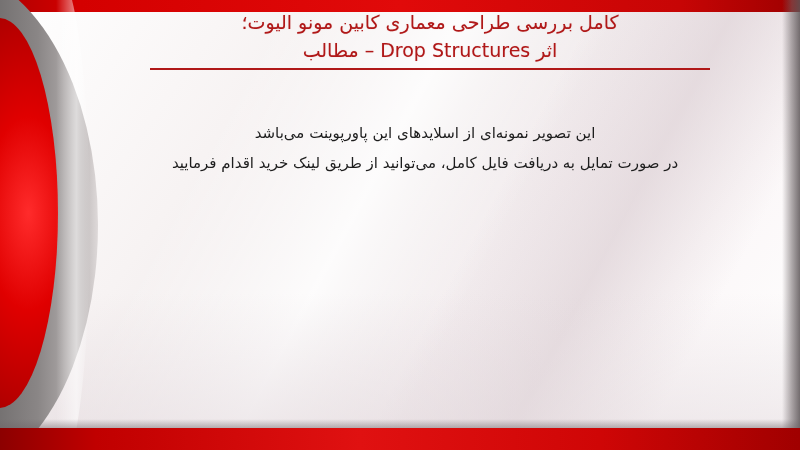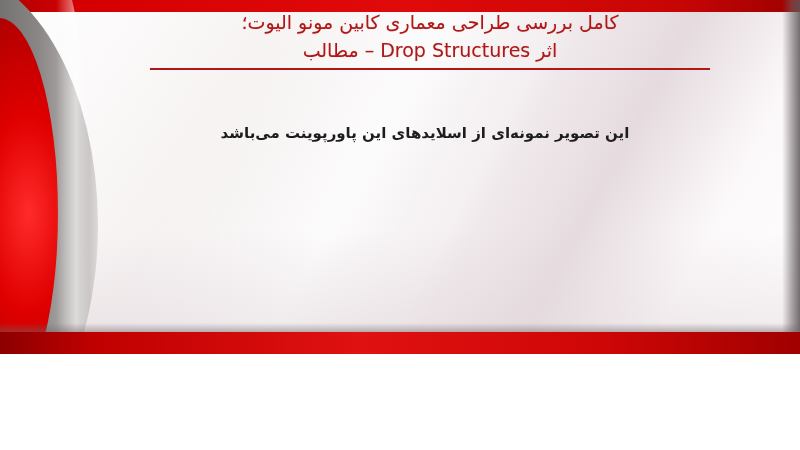--- a/index.html
+++ b/index.html
@@ -10,21 +10,21 @@
     width: 800px;
     height: 450px;
     overflow: hidden;
     font-family: "DejaVu Sans", sans-serif;
     background: #ffffff;
   }
 
   #slide {
     position: relative;
     width: 800px;
-    height: 354px;
+    height: 450px;
     overflow: hidden;
     background: linear-gradient(125deg, #ffffff 0%, #f7f3f3 28%, #efe9ea 48%, #f4eef0 62%, #fbf7f8 78%, #ffffff 100%);
   }
 
   
   .sheen {
     position: absolute;
     pointer-events: none;
   }
   .sheen-a {
@@ -144,21 +144,21 @@
     left: 100px;
     top: 118px;
     width: 650px;
     text-align: center;
     direction: rtl;
   }
   .body-line {
     color: #1d1d1d;
     font-size: 15px;
     line-height: 30px;
-    font-weight: 700;
+    font-weight: 400;
     white-space: nowrap;
   }
 </style>
 </head>
 <body>
 
 <div id="slide">
 
   <div class="sheen sheen-a"></div>
   <div class="sheen sheen-b"></div>
@@ -173,18 +173,19 @@
   <div class="right-edge"></div>
 
   <div class="title-wrap">
     <div class="title">کامل بررسی طراحی معماری کابین مونو الیوت؛</div>
     <div class="title">اثر Drop Structures – مطالب</div>
     <div class="title-rule"></div>
   </div>
 
   <div class="body-wrap">
     <div class="body-line">این تصویر نمونه‌ای از اسلایدهای این پاورپوینت می‌باشد</div>
+    <div class="body-line">در صورت تمایل به دریافت فایل کامل، می‌توانید از طریق لینک خرید اقدام فرمایید</div>
   </div>
 
   <div class="band-bottom-shade"></div>
   <div class="band-bottom"></div>
 
 </div>
 
 </body></html>

